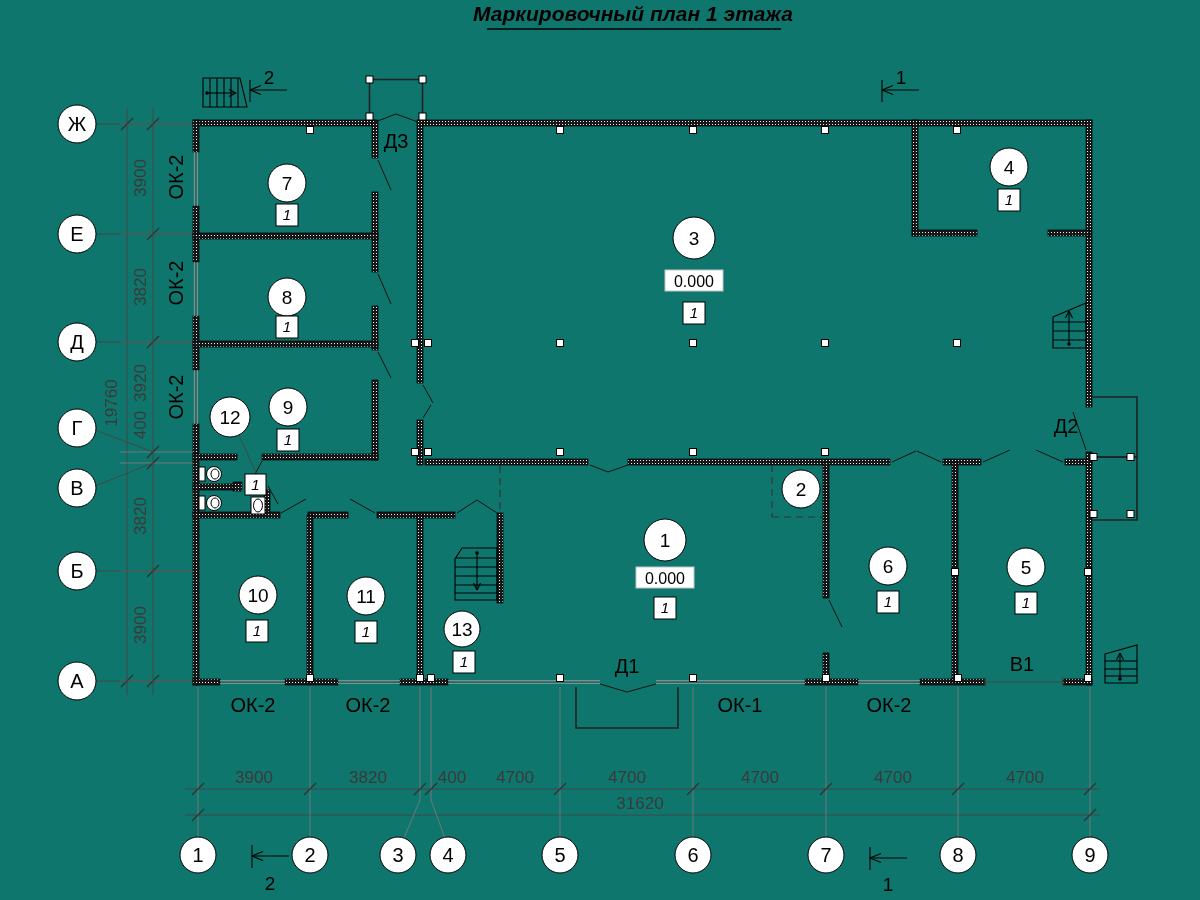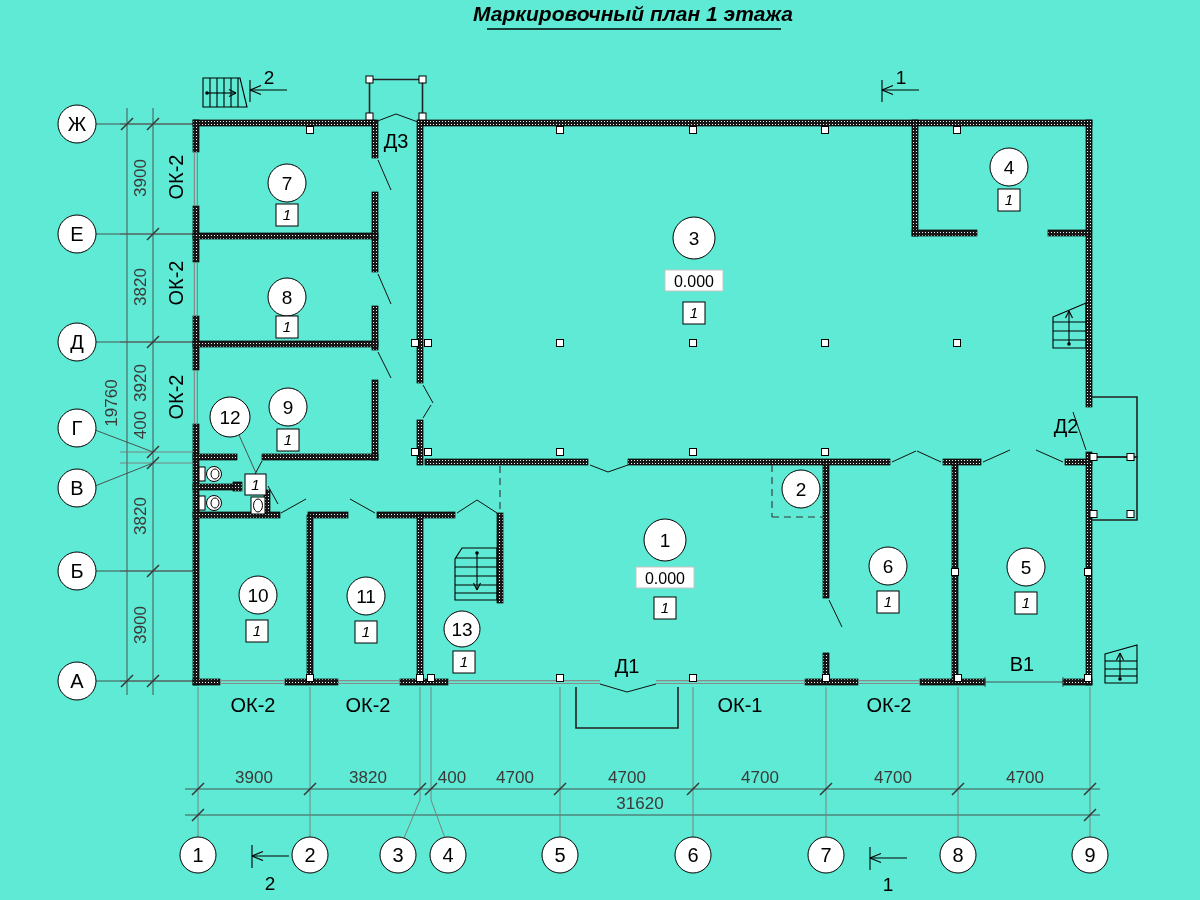--- a/index.html
+++ b/index.html
@@ -1,16 +1,16 @@
 <!DOCTYPE html>
 <html><head>
 <meta charset="utf-8">
 <style>
   html,body{margin:0;padding:0;background:#fff;}
-  #stage{position:relative;width:1200px;height:900px;background:#5eead4;overflow:hidden;text-align:center;}
+  #stage{position:relative;width:1200px;height:900px;background:#0f766e;overflow:hidden;text-align:center;}
   svg{position:absolute;left:0;top:0;}
   text{font-family:"Liberation Sans","DejaVu Sans",sans-serif;fill:#000;}
   .title{font-size:21px;font-style:italic;font-weight:bold;}
   .axis{font-size:20px;}
   .room{font-size:19px;}
   .tag{font-size:15px;font-style:italic;}
   .lbl{font-size:20px;}
   .elev{font-size:16px;}
   .dim{font-size:17px;fill:#3a3a3a;}
   .sec{font-size:19px;}

